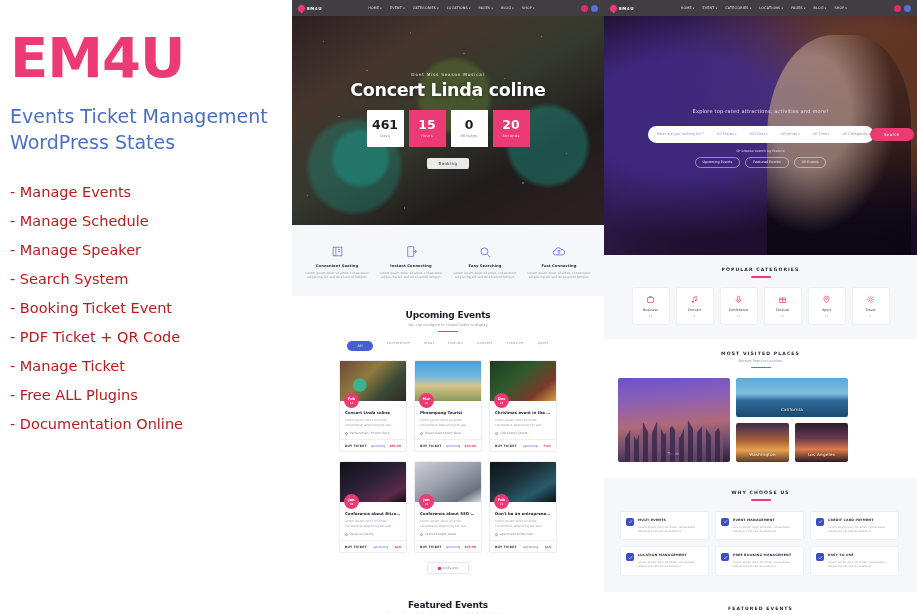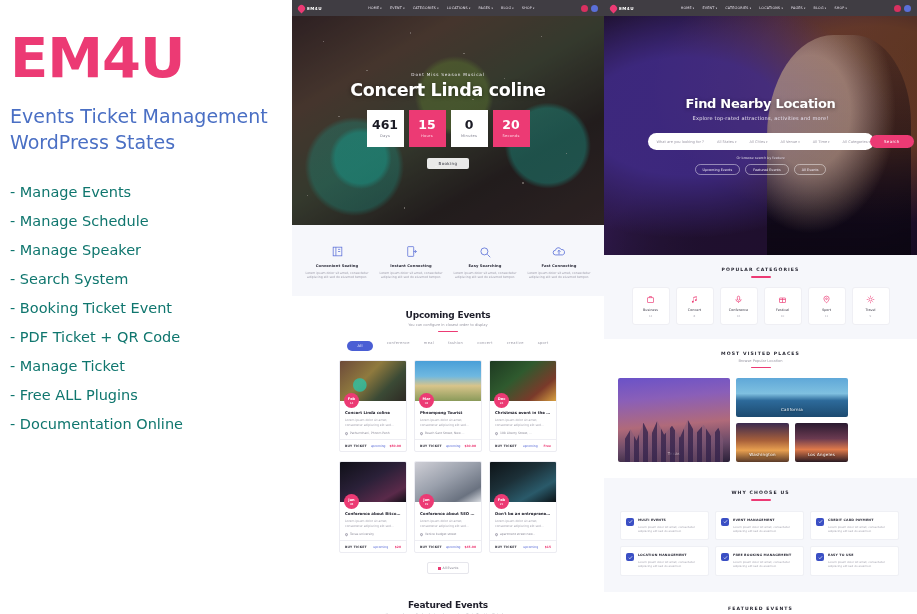--- a/index.html
+++ b/index.html
@@ -17,21 +17,21 @@
     font-family:"DejaVu Sans", sans-serif;
     font-size:56px; font-weight:700; color:#ec3a74; letter-spacing:-1px;
     line-height:1; margin-bottom:18px;
   }
   .tagline {
     font-size:19px; color:#4a6fc4; line-height:1.35; font-weight:400;
     margin-bottom:30px;
   }
   .feature-list { list-style:none; }
   .feature-list li {
-    font-size:14.5px; color:#0f766e; line-height:1; margin-bottom:14.5px;
+    font-size:14.5px; color:#b91c1c; line-height:1; margin-bottom:14.5px;
     white-space:nowrap;
   }
 
   
   .mock { position:absolute; top:0; overflow:hidden; background:#fff; }
   .mock-mid { left:292px; width:312px; height:614px; }
   .mock-right { left:604px; width:313px; height:614px; }
 
   
   .navbar {
@@ -514,21 +514,20 @@
         </div>
       <div class="nav-right">
         <span class="nav-dot a"></span>
         <span class="nav-dot b"></span>
       </div>
     </div>
 
     <div class="hero hero-right">
       <div class="hero-ov"></div>
       <div class="hero-inner">
-        <div class="hero-title" style="font-size:13px;">Find Nearby Location</div>
         <div class="hero-sub">Explore top-rated attractions, activities and more!</div>
 
         <div class="searchbar">
           <span class="sb-field">What are you looking for ?</span>
           <span class="sb-sel">All States</span>
           <span class="sb-sel">All Cities</span>
           <span class="sb-sel">All Venue</span>
           <span class="sb-sel">All Time</span>
           <span class="sb-sel">All Categories</span>
           <span class="sb-btn">Search</span>

